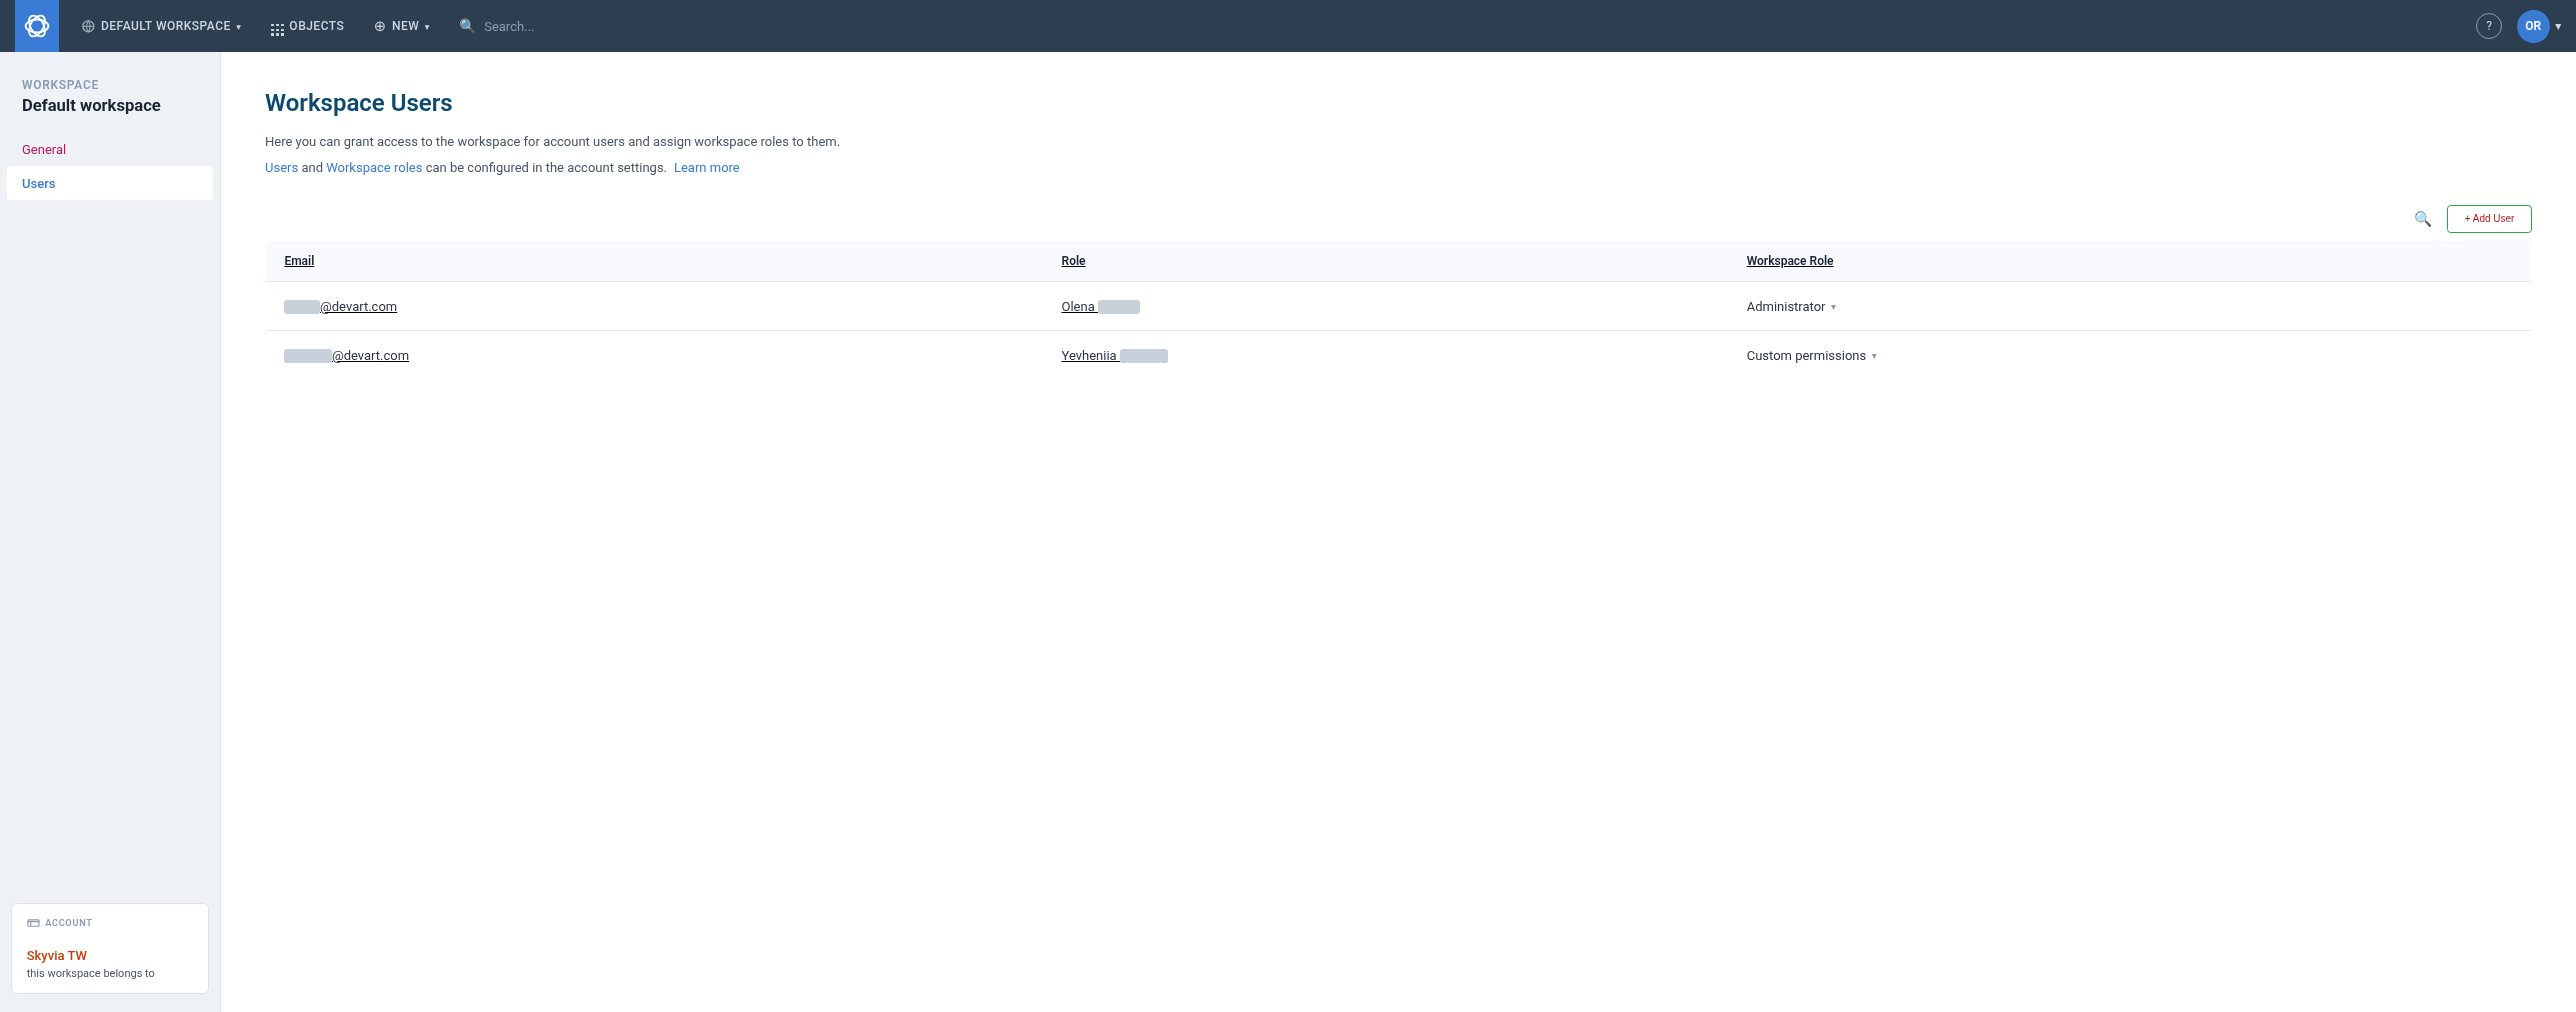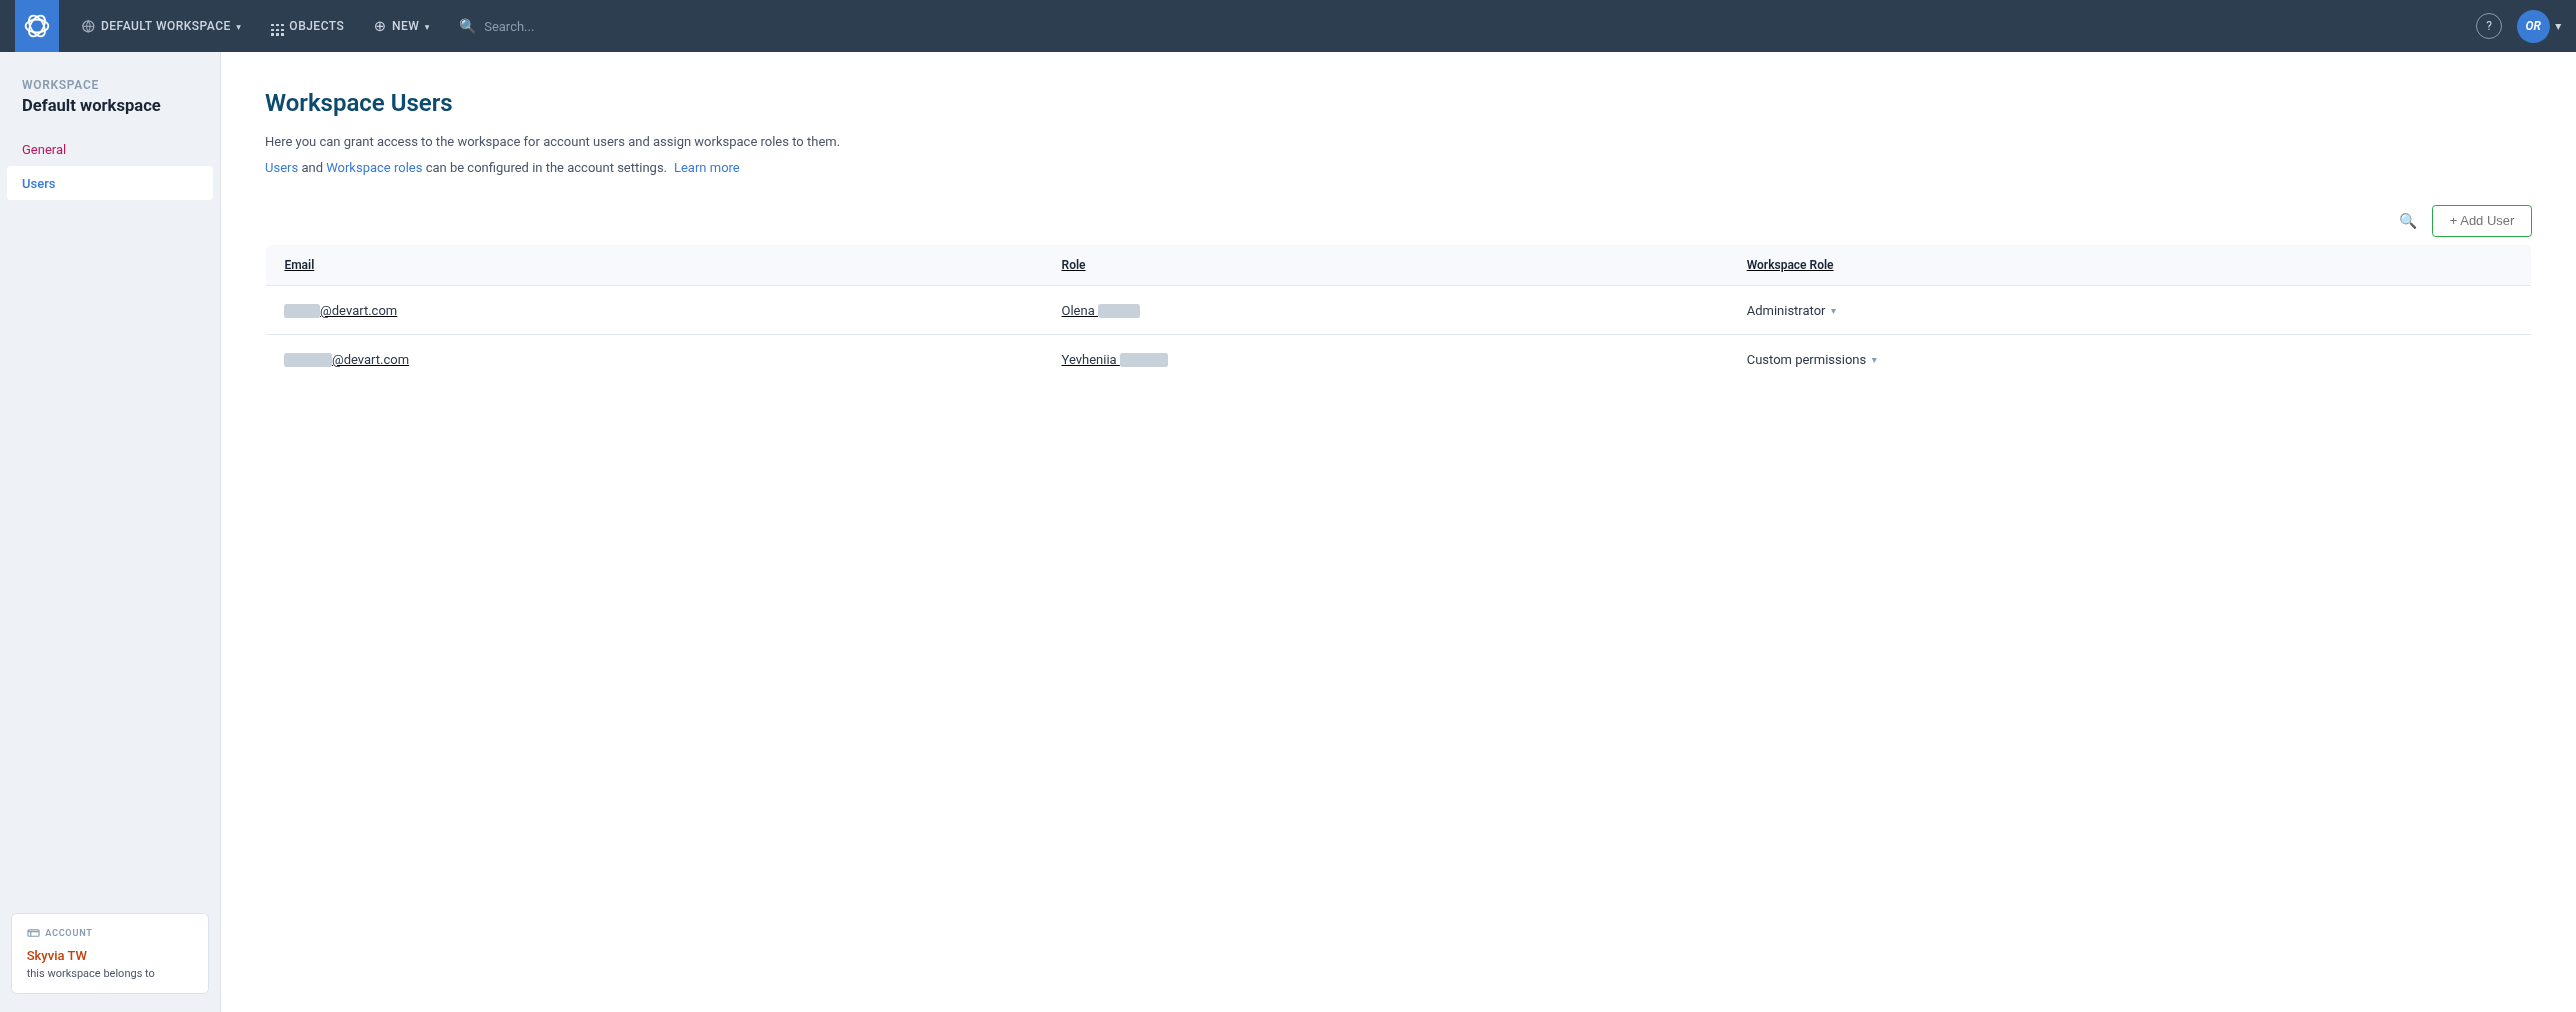--- a/index.html
+++ b/index.html
@@ -68,21 +68,20 @@
     }
     .topnav-avatar {
       width: 33px; height: 33px;
       border-radius: 50%;
       background: #3a7bd5;
       color: #fff;
       font-size: 12px;
       font-weight: 600;
       display: flex; align-items: center; justify-content: center;
       cursor: pointer;
-      font-style: italic;
     }
     .topnav-avatar-wrap {
       display: flex; align-items: center; gap: 5.5px; cursor: pointer;
       color: #cdd5e0; font-size: 12px;
     }
 
     
     .layout {
       display: flex;
       margin-top: 52px;
@@ -140,21 +139,21 @@
     }
     .sidebar-account-label {
       font-size: 9.2px;
       font-weight: 600;
       color: #8a9bb0;
       letter-spacing: 0.7px;
       text-transform: uppercase;
       display: flex;
       align-items: center;
       gap: 5.5px;
-      margin-bottom: 10px;
+      margin-bottom: 20px;
     }
     .sidebar-account-name {
       font-size: 13px;
       color: #c2410c;
       font-weight: 500;
       margin-bottom: 3.7px;
     }
     .sidebar-account-desc {
       font-size: 11px;
       color: #4a5568;
@@ -193,22 +192,22 @@
     }
     .search-icon-btn {
       color: #8a9bb0;
       font-size: 14.7px;
       cursor: pointer;
       padding: 3.7px;
     }
     .add-user-btn {
       border: 1.8px solid #28a745;
       background: transparent;
-      color: #737373;
-      font-size: 13px;
+      color: #b91c1c;
+      font-size: 10px;
       font-weight: 500;
       padding: 7.4px 16.6px;
       border-radius: 3.7px;
       cursor: pointer;
       display: flex;
       align-items: center;
       gap: 5.5px;
     }
 
     

